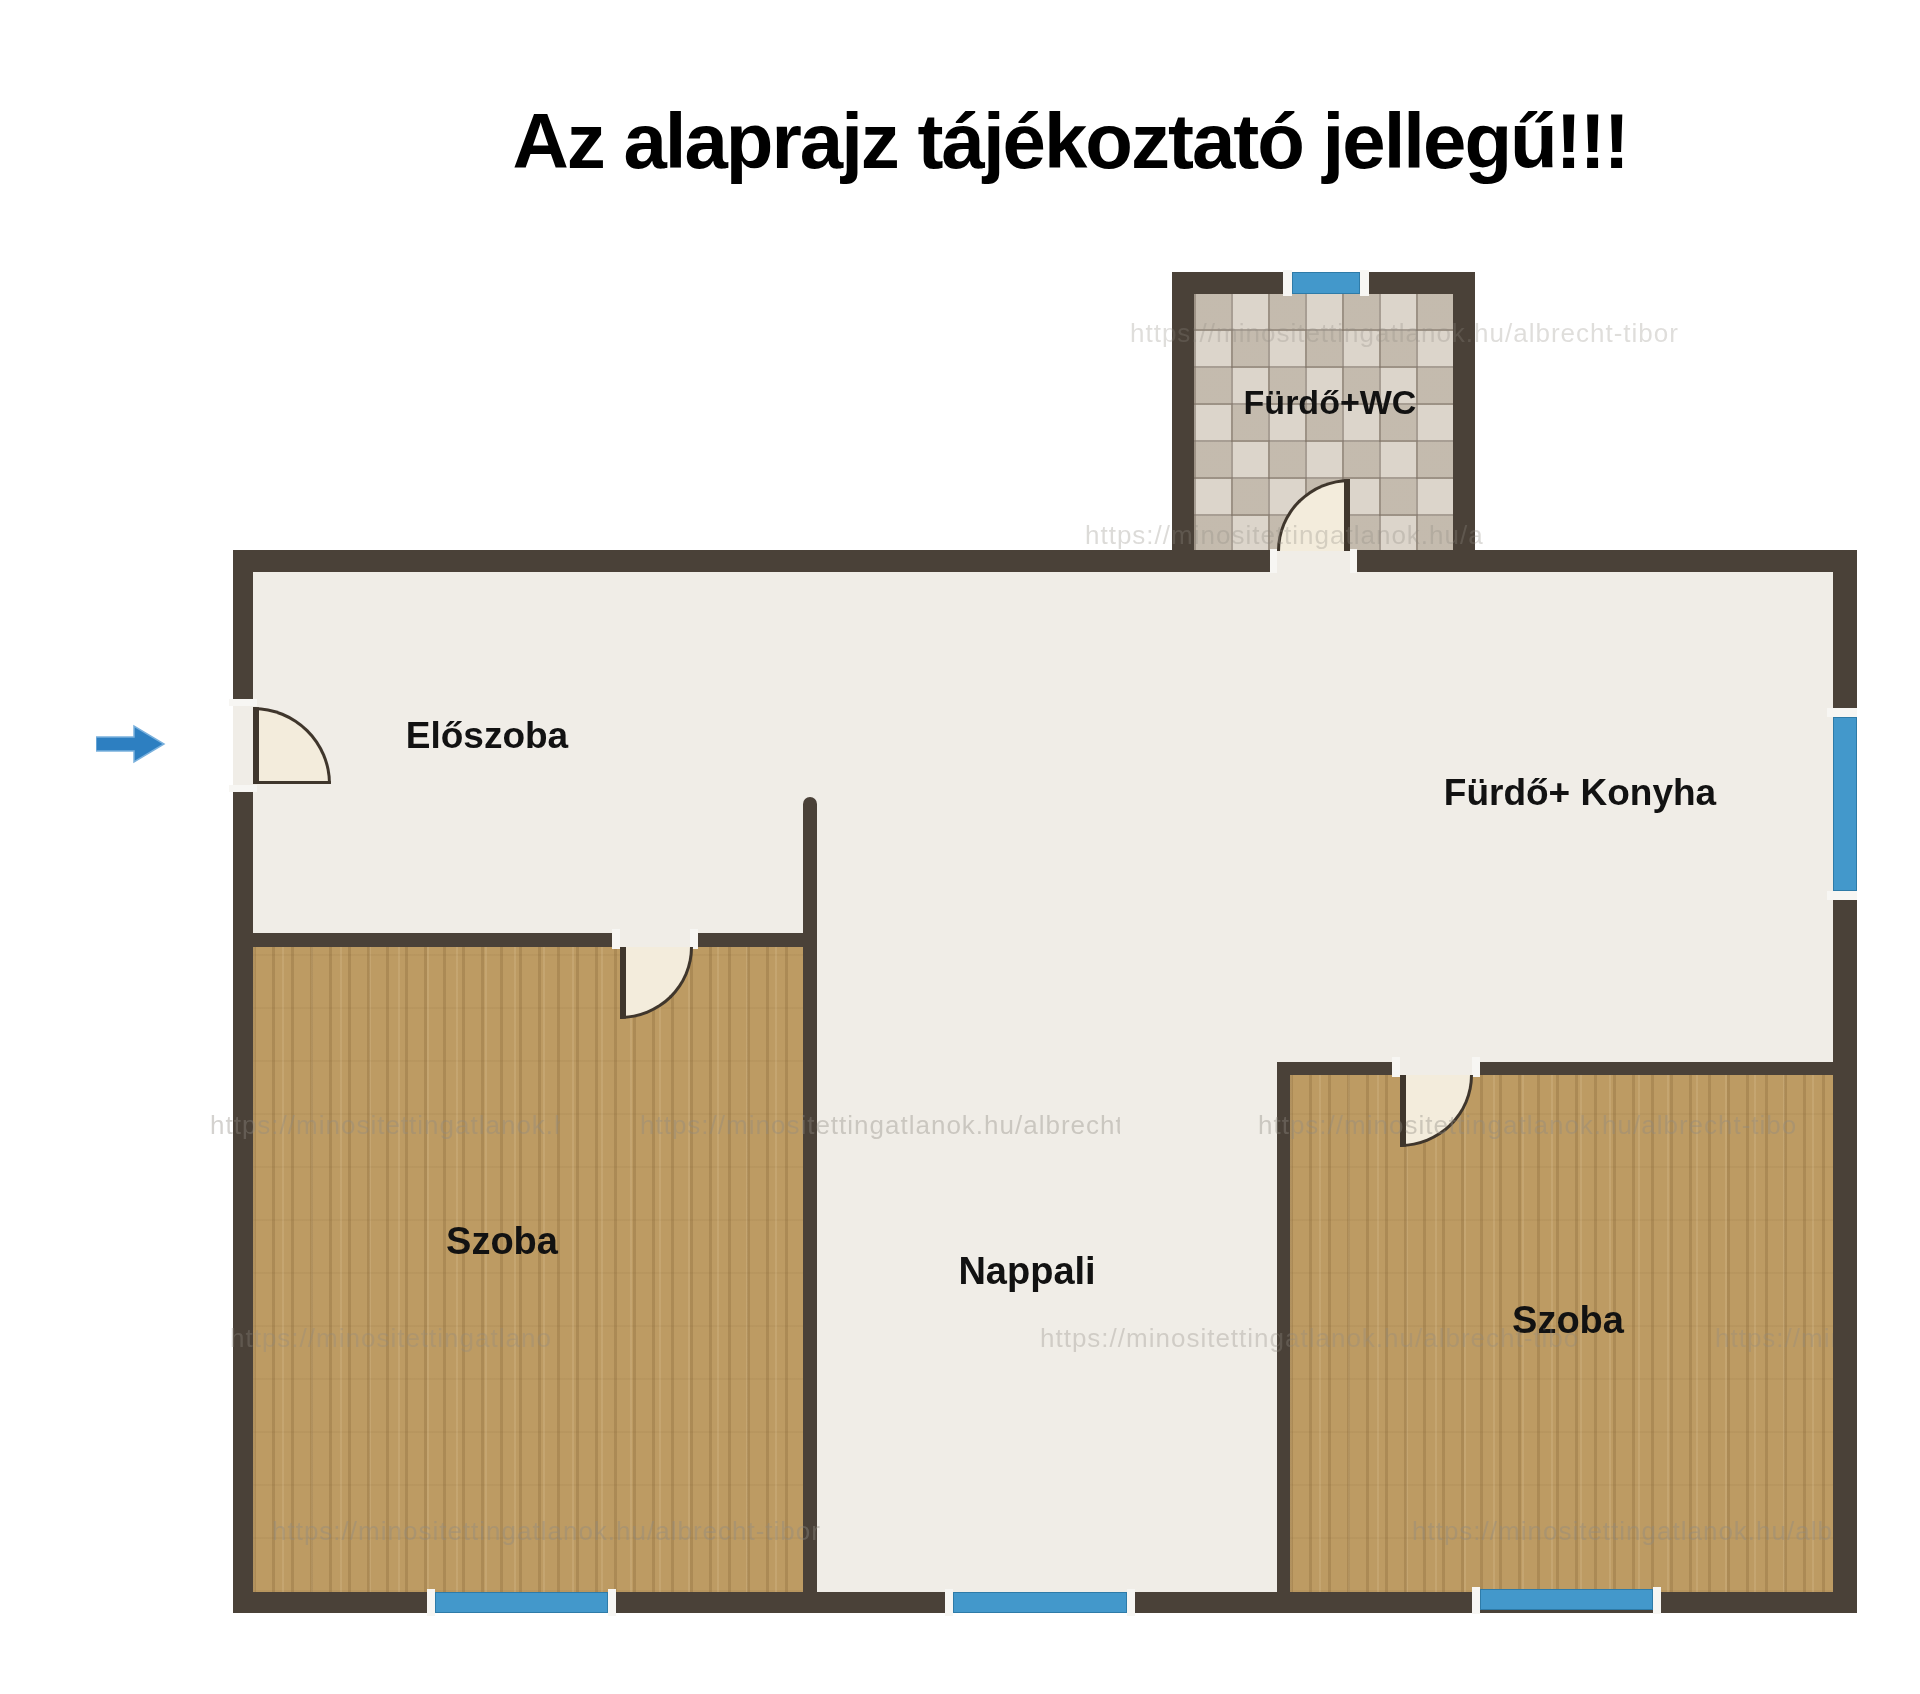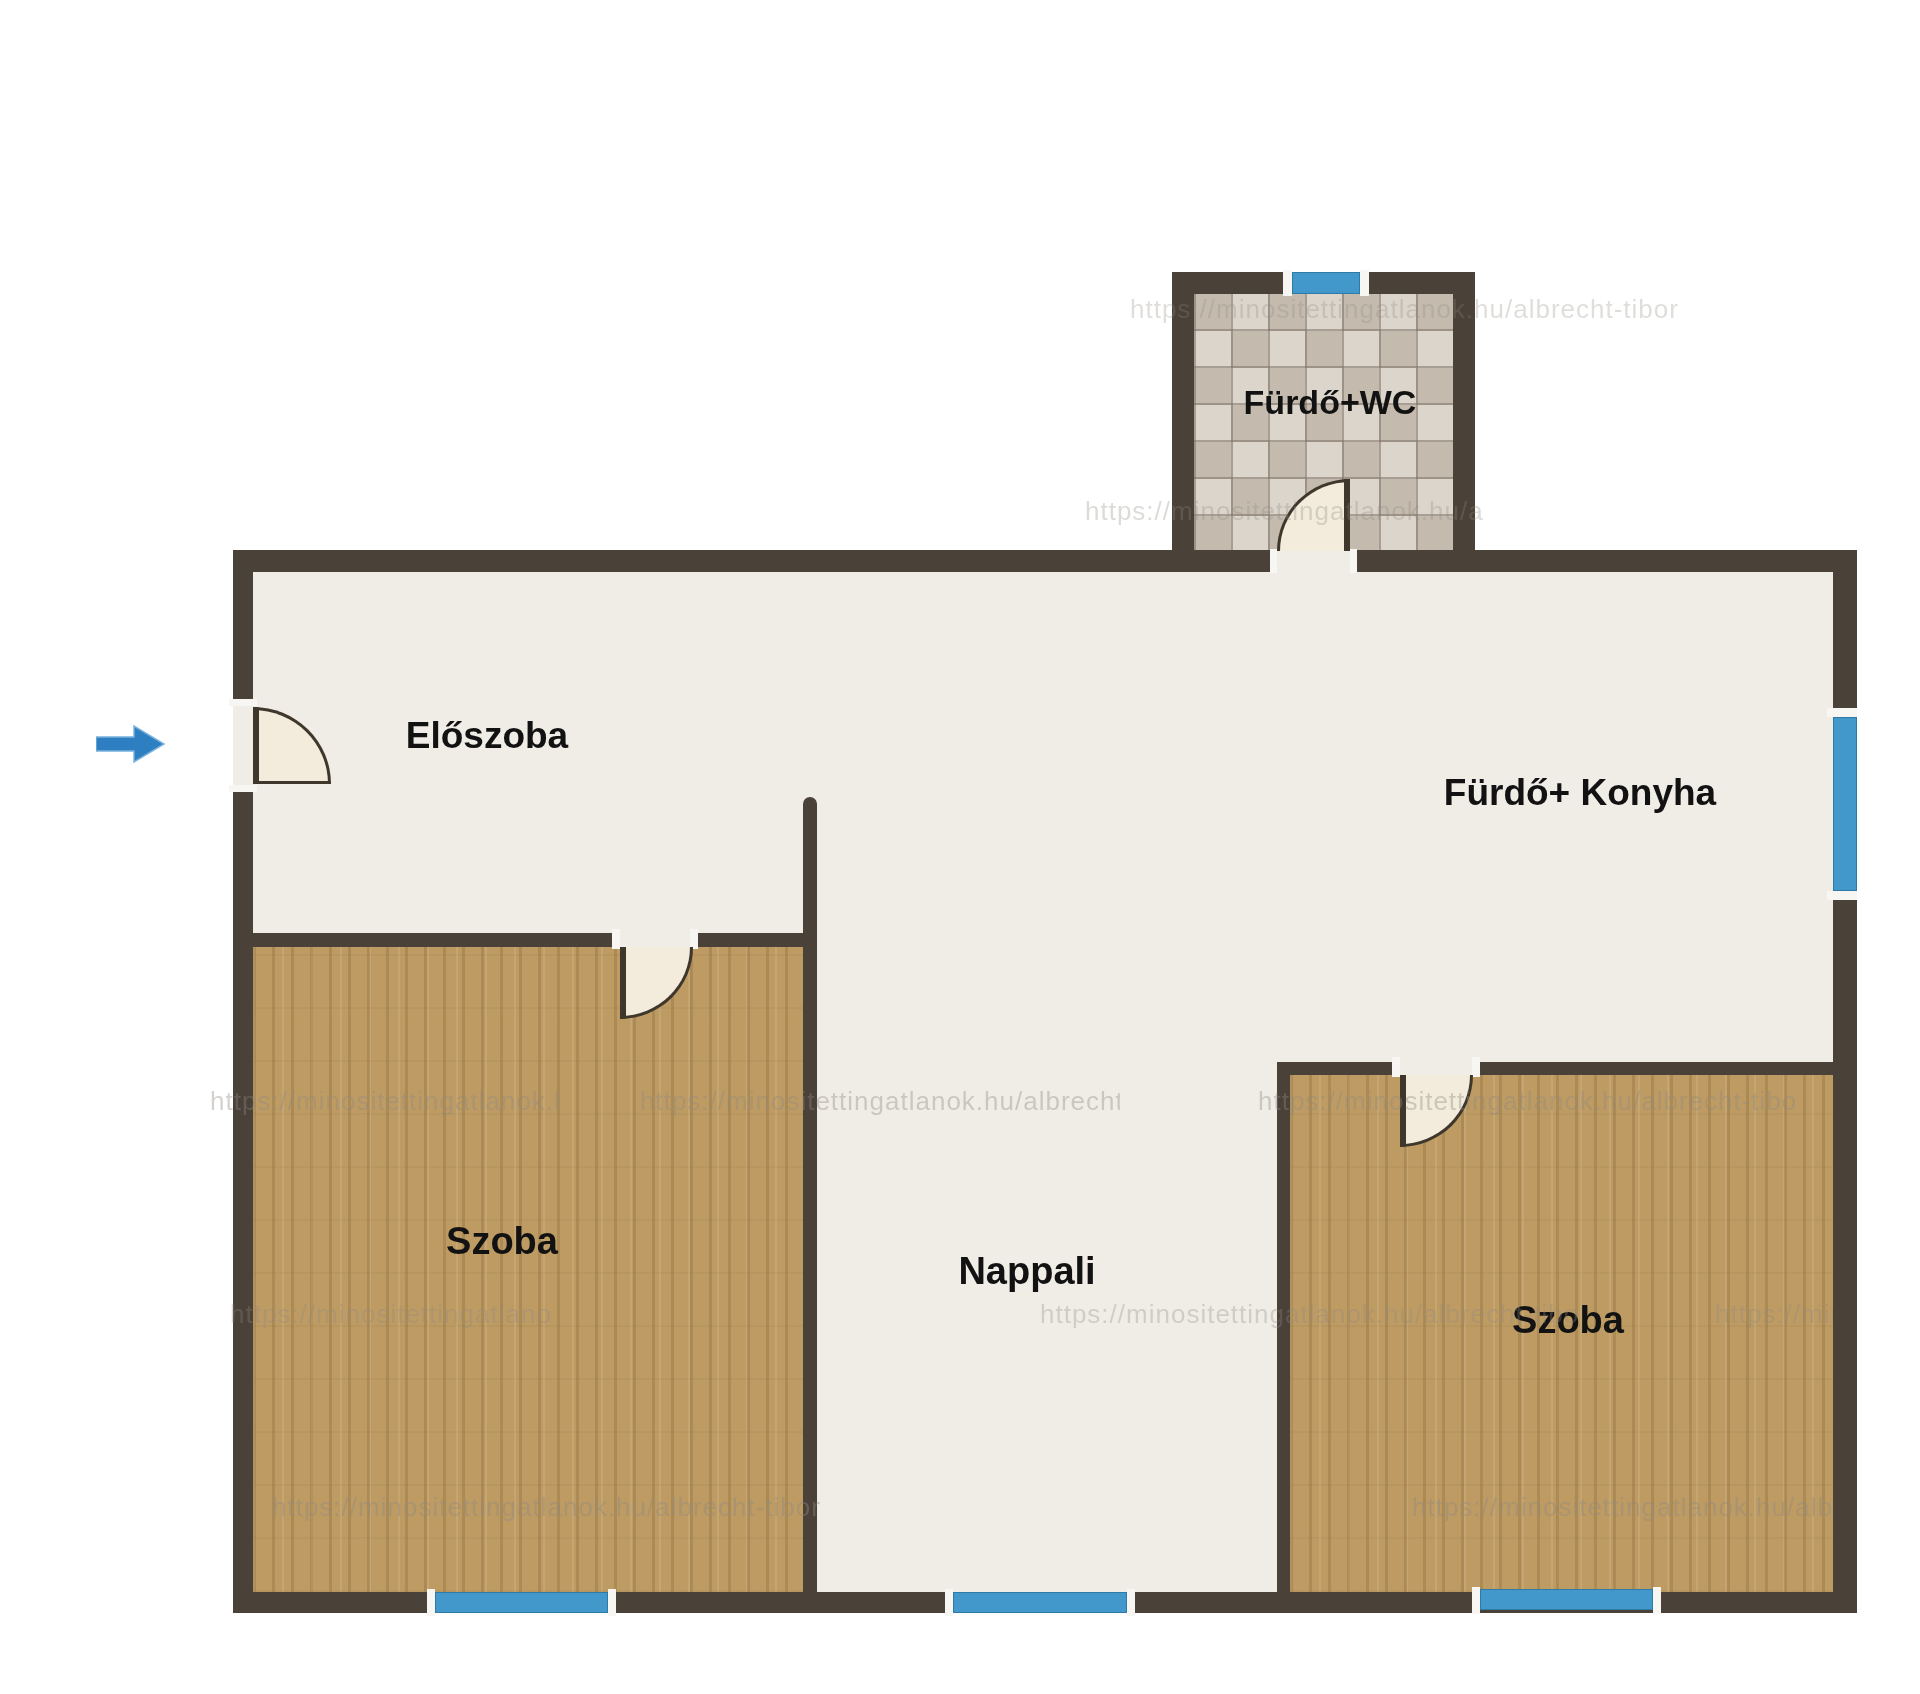--- a/index.html
+++ b/index.html
@@ -33,29 +33,30 @@
   .cap{background:#f7f6f3;z-index:4;}
   .jamb{background:#f7f6f3;z-index:4;}
   .door{
     background:#f3ecdc;border:3px solid #3f362c;box-sizing:border-box;z-index:4;
   }
   .label{
     text-align:center;font-weight:bold;color:#121212;z-index:5;white-space:nowrap;
   }
   .wm{
     color:#8f8a82;font-size:26px;letter-spacing:1px;white-space:nowrap;
-    overflow:hidden;z-index:6;pointer-events:none;
+    overflow:hidden;z-index:6;pointer-events:none;margin-top:24px;
   }
   .z1{z-index:1}.z2{z-index:2}.z3{z-index:3}.z4{z-index:4}
 </style>
 </head>
 <body>
 
 <div class="canvas">
 
+  <div class="abs title">Az alaprajz tájékoztató jellegű!!!</div>
 
   <svg class="abs" style="left:96px;top:720px;z-index:7" width="72" height="48" viewBox="0 0 72 48">
     <polygon points="0,17 38,17 38,6 68,24 38,42 38,31 0,31" fill="#2d7fc1" stroke="#7ab1dd" stroke-width="1.5"></polygon>
   </svg>
 
   <div class="abs wall z1" style="left:1172px;top:272px;width:303px;height:300px"></div>
   <div class="abs tiles z2" style="left:1194px;top:294px;width:259px;height:256px"></div>
 
   <div class="abs wall z2" style="left:233px;top:550px;width:1624px;height:1063px"></div>
   <div class="abs floor z3" style="left:253px;top:572px;width:1580px;height:1020px"></div>

